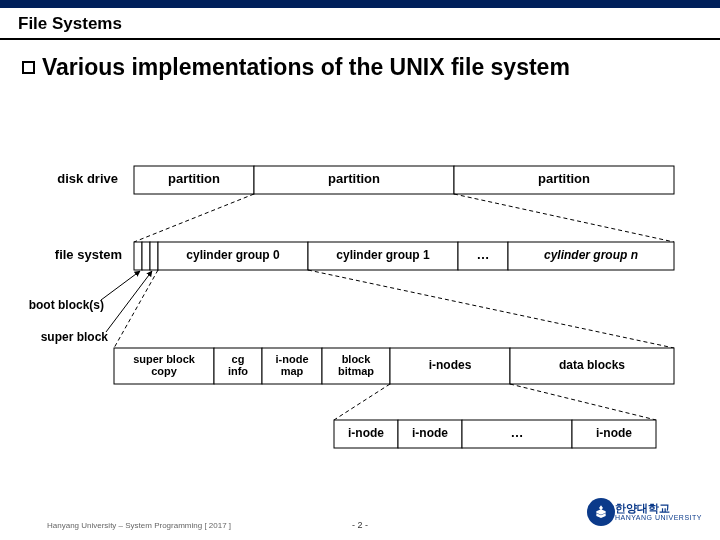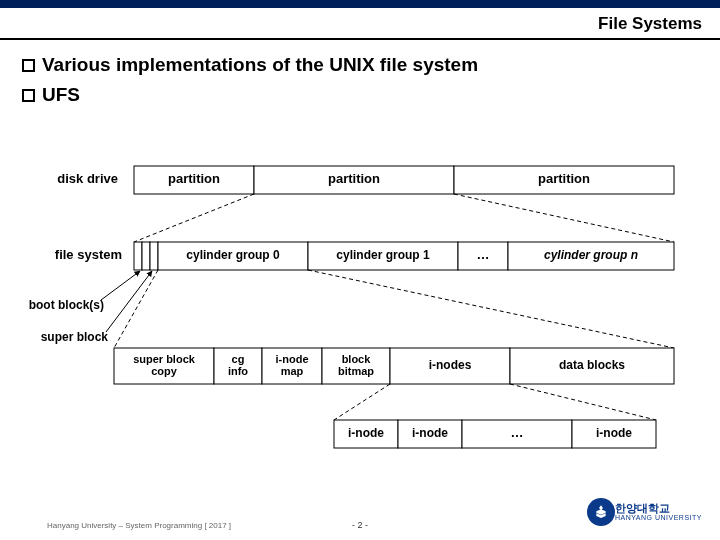--- a/index.html
+++ b/index.html
@@ -7,30 +7,29 @@
     width: 720px; height: 540px;
     font-family: "Malgun Gothic", "Segoe UI", Arial, sans-serif;
     background: #fff;
     position: relative;
     color: #000;
   }
   .topbar { height: 8px; background: #00205b; }
   .title-area {
     padding: 6px 18px 4px 18px;
     border-bottom: 2px solid #000;
-    text-align: right;
   }
   .title-area h1 { font-size: 17px; font-weight: 700; }
   .bullets { padding: 14px 22px 0 22px; }
   .bullet-row { display: flex; align-items: center; margin-bottom: 8px; }
   .sq {
     width: 13px; height: 13px; border: 2px solid #000;
     margin-right: 7px; flex: 0 0 auto;
   }
-  .bullet-row .txt { font-size: 19px; font-weight: 700; }
+  .bullet-row .txt { font-size: 23px; font-weight: 700; }
   svg.diagram {
     position: absolute;
     left: 16px; top: 150px;
     width: 690px; height: 340px;
   }
   svg.diagram text {
     font-family: "Segoe UI", Arial, sans-serif;
     font-weight: 700;
     dominant-baseline: middle;
     text-anchor: middle;
@@ -64,24 +63,20 @@
 <div class="topbar"></div>
 
 <div class="title-area">
   <h1>File Systems</h1>
 </div>
 
 <div class="bullets">
   <div class="bullet-row">
     <span class="sq"></span>
     <span class="txt">Various implementations of the UNIX file system</span>
-  </div>
-  <div class="bullet-row">
-    <span class="sq"></span>
-    <span class="txt">UFS</span>
   </div>
 </div>
 
 <svg class="diagram">
   <defs>
     <marker id="arrow" viewBox="0 0 10 10" refX="9" refY="5" markerWidth="6" markerHeight="6" orient="auto-start-reverse">
       <path d="M0,0 L10,5 L0,10 z" fill="#000"></path>
     </marker>
   </defs>
 

